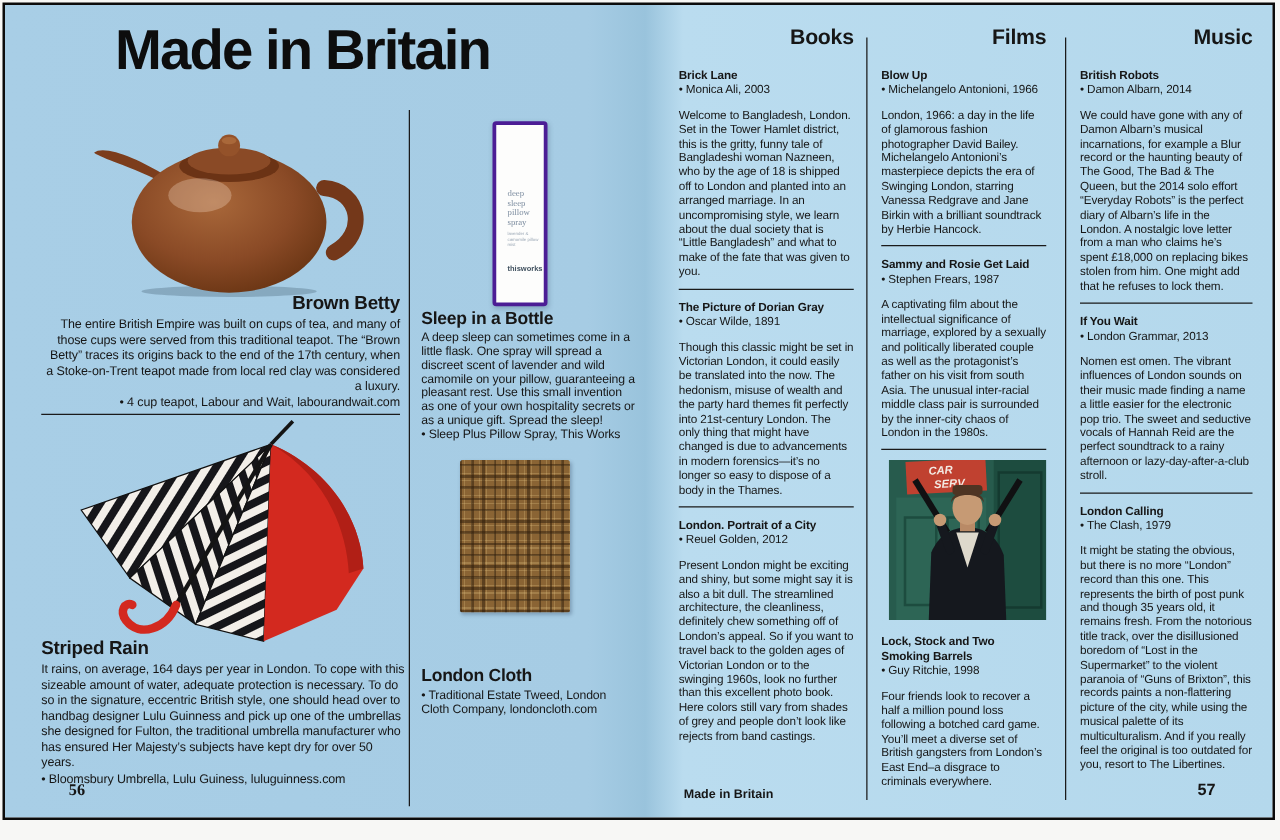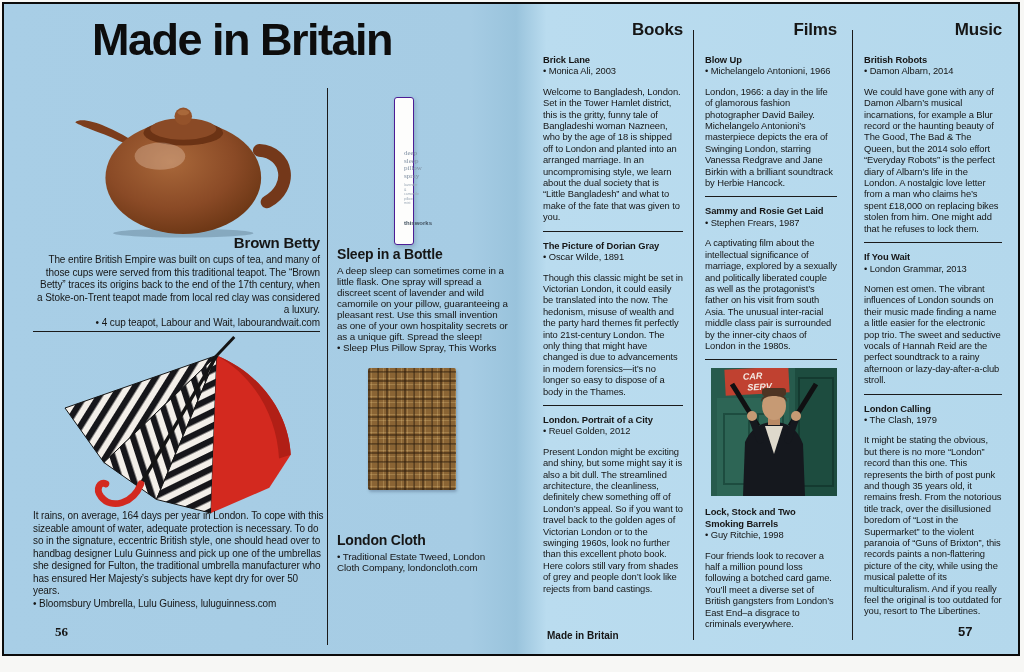--- a/index.html
+++ b/index.html
@@ -16,21 +16,21 @@
   .rule{position:absolute;height:1px;background:#1a1a1a;}
   .vrule{position:absolute;width:1px;background:#1a1a1a;}
   .col{position:absolute;}
   .col h3{margin:0 0 14px 0;font-size:17px;font-weight:700;text-align:right;letter-spacing:-0.2px;}
   .etitle{font-weight:700;font-size:9.4px;line-height:11.4px;letter-spacing:-0.1px;}
   .ebyline{font-size:9.4px;line-height:11.4px;margin:0 0 9px 0;letter-spacing:-0.1px;}
   .ebody{margin:0;font-size:9.4px;line-height:11.4px;letter-spacing:-0.1px;}
   .rule2{border-top:1px solid #1a1a1a;margin:8px 0;}
   .pagenum{position:absolute;font-size:13px;font-weight:700;}
   .footer-center{position:absolute;font-size:10px;font-weight:700;}
-  .bottle{position:absolute;left:394px;top:97px;width:20px;height:148px;background:#fdfdfc;border:1px solid #4c1d95;
+  .bottle{position:absolute;left:394px;top:97px;width:44px;height:148px;background:#fdfdfc;border:3px solid #4c1d95;
     border-radius:3px;box-shadow:1px 2px 4px rgba(40,60,90,.25);padding-top:52px;box-sizing:border-box;}
   .bottle .lbl{font-family:"Liberation Serif",serif;font-size:7px;line-height:7.6px;color:#7d8da0;padding-left:9px;}
   .bottle .tiny{font-size:3.5px;line-height:4.5px;color:#9aa7b5;padding-left:9px;margin-top:3px;}
   .bottle .brand{font-size:6px;font-weight:700;color:#41515f;padding-left:9px;margin-top:14px;}
   .tweed{position:absolute;left:368px;top:368px;width:88px;height:122px;border-radius:2px;background-color:#8a6434;
     background-image:
       repeating-linear-gradient(0deg, rgba(46,28,10,.5) 0 2px, transparent 2px 9px),
       repeating-linear-gradient(90deg, rgba(46,28,10,.5) 0 2px, transparent 2px 9px),
       repeating-linear-gradient(0deg, rgba(225,195,130,.28) 3px 4px, transparent 4px 9px),
       repeating-linear-gradient(90deg, rgba(225,195,130,.28) 3px 4px, transparent 4px 9px);
@@ -94,20 +94,21 @@
       <path d="M178,20 L62,130 L116,168 Z" fill="url(#st2)" stroke="#111" stroke-width="1"></path>
       <path d="M178,20 L116,168 L172,182 Z" fill="url(#st3)" stroke="#111" stroke-width="1"></path>
       <path d="M178,20 C226,40 252,82 254,122 L232,156 L172,182 Z" fill="#d3291f"></path>
       <path d="M178,20 C220,44 240,86 242,126 L254,122 C252,82 226,40 178,20 Z" fill="#b11f16"></path>
       <line x1="178" y1="20" x2="100" y2="152" stroke="#141414" stroke-width="3.5"></line>
       <path d="M100,152 C92,172 70,179 59,165 C53,157 58,149 64,152" fill="none" stroke="#d3291f" stroke-width="7" stroke-linecap="round"></path>
     </svg>
   </div>
 
   <section class="prod abs" style="left:33px;top:510px;width:292px;">
+    <h2>Striped Rain</h2>
     <p>It rains, on average, 164 days per year in London. To cope with this sizeable amount of water, adequate protection is necessary. To do so in the signature, eccentric British style, one should head over to handbag designer Lulu Guinness and pick up one of the umbrellas she designed for Fulton, the traditional umbrella manufacturer who has ensured Her Majesty’s subjects have kept dry for over 50 years.</p>
     <p>• Bloomsbury Umbrella, Lulu Guiness, luluguinness.com</p>
   </section>
 
   <div class="pagenum" style="left:55px;top:624px;font-family:Liberation Serif, serif;">56</div>
 
   <div class="vrule" style="left:327px;top:88px;height:557px;"></div>
 
   <div class="bottle">
     <div class="lbl">deep</div>

